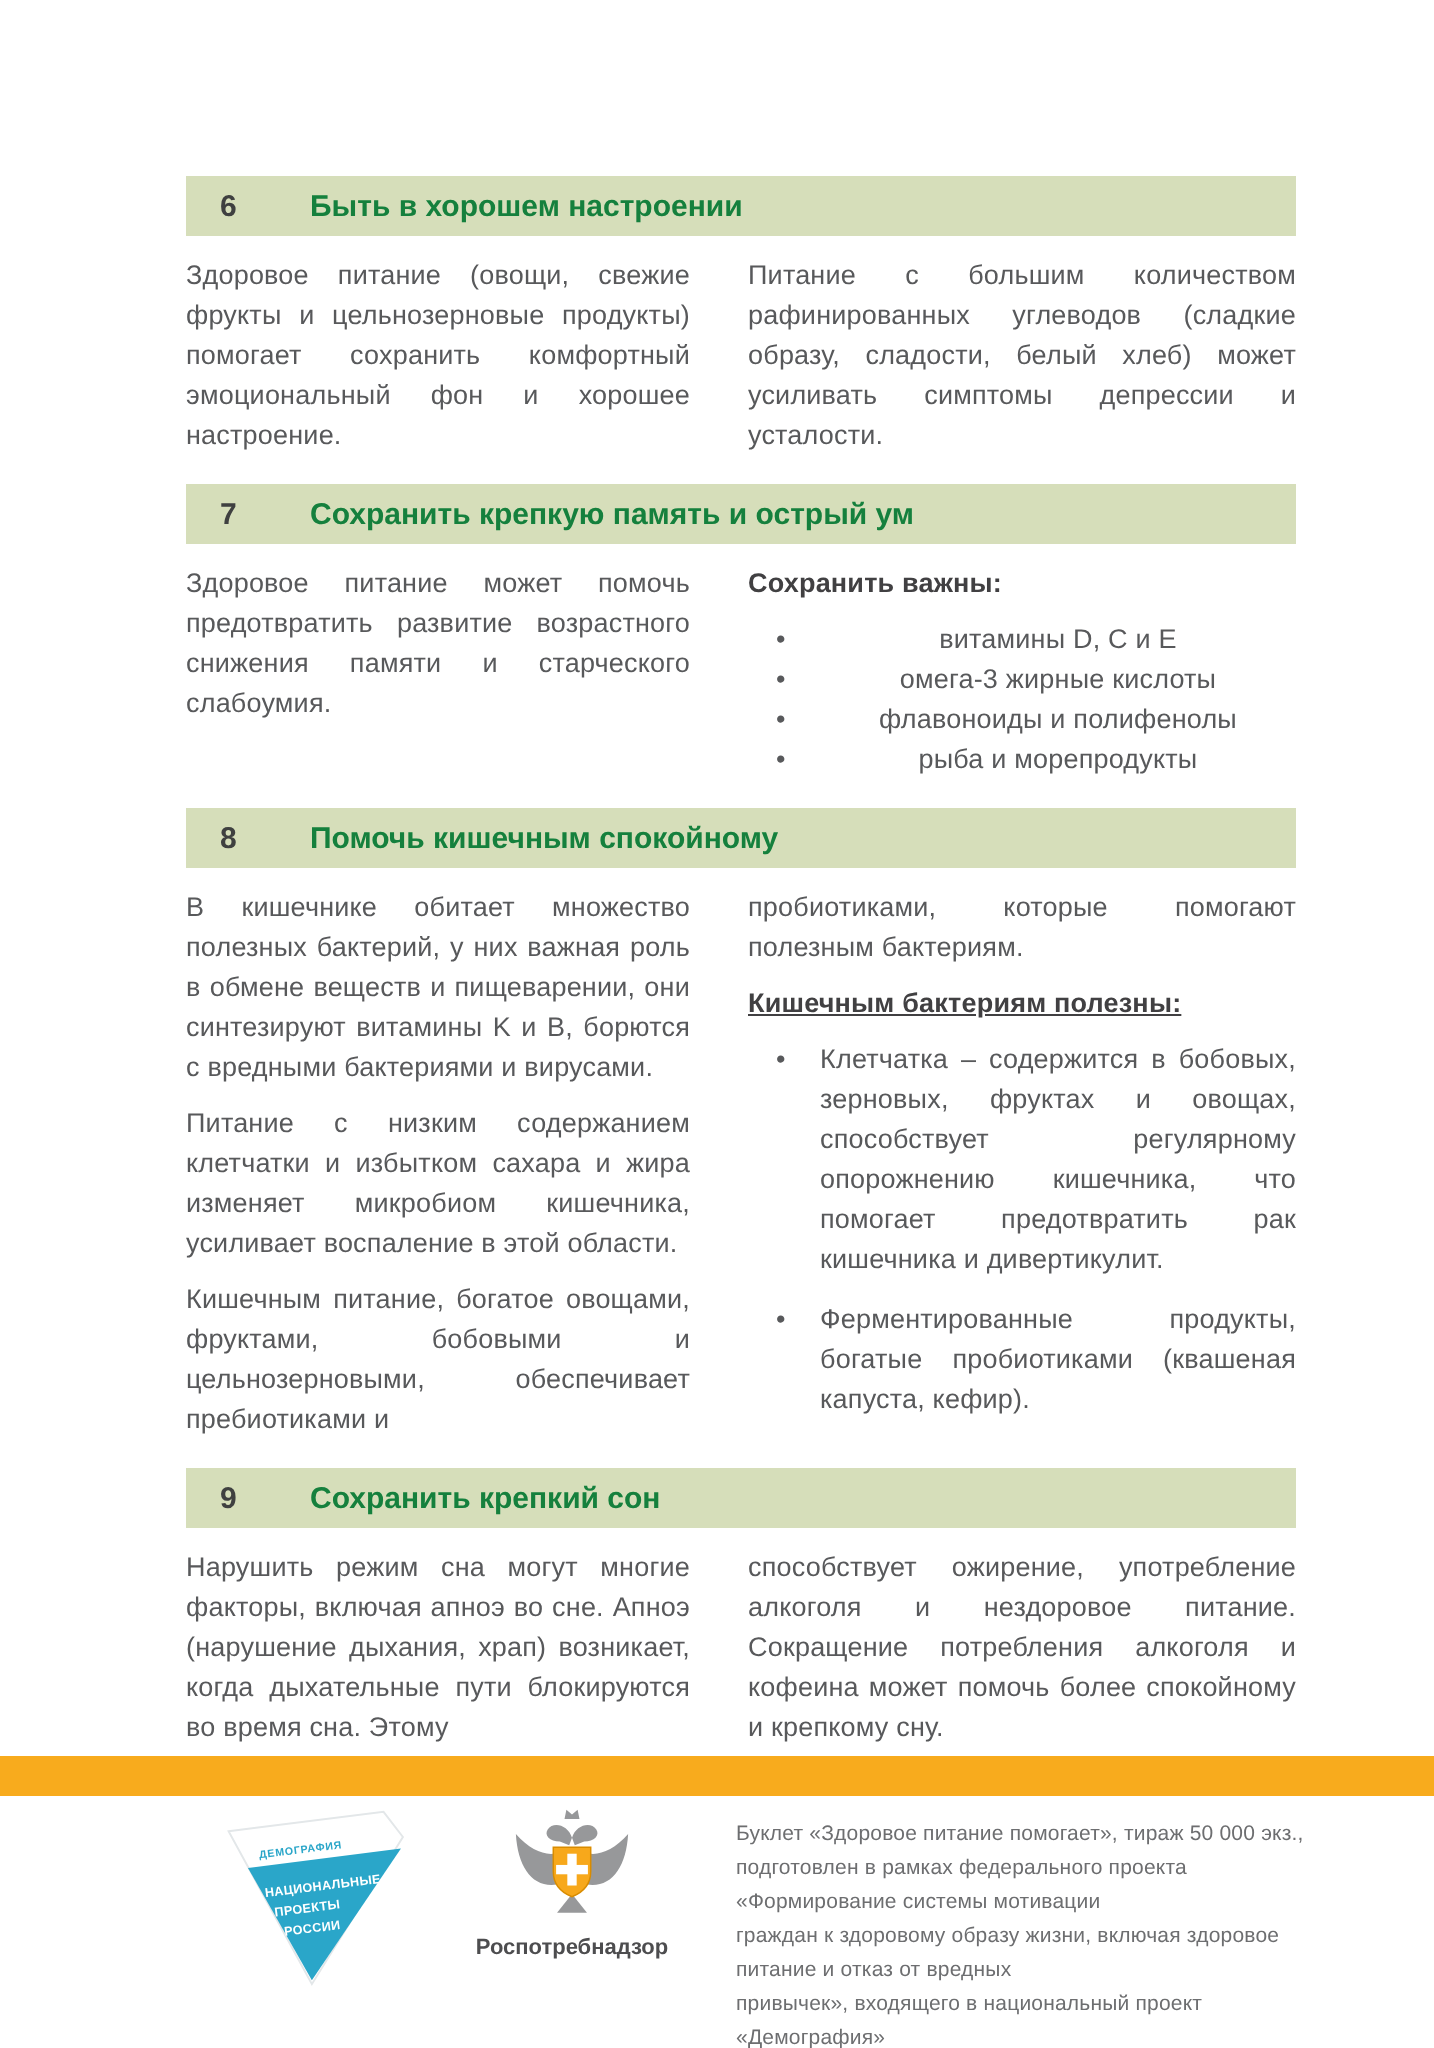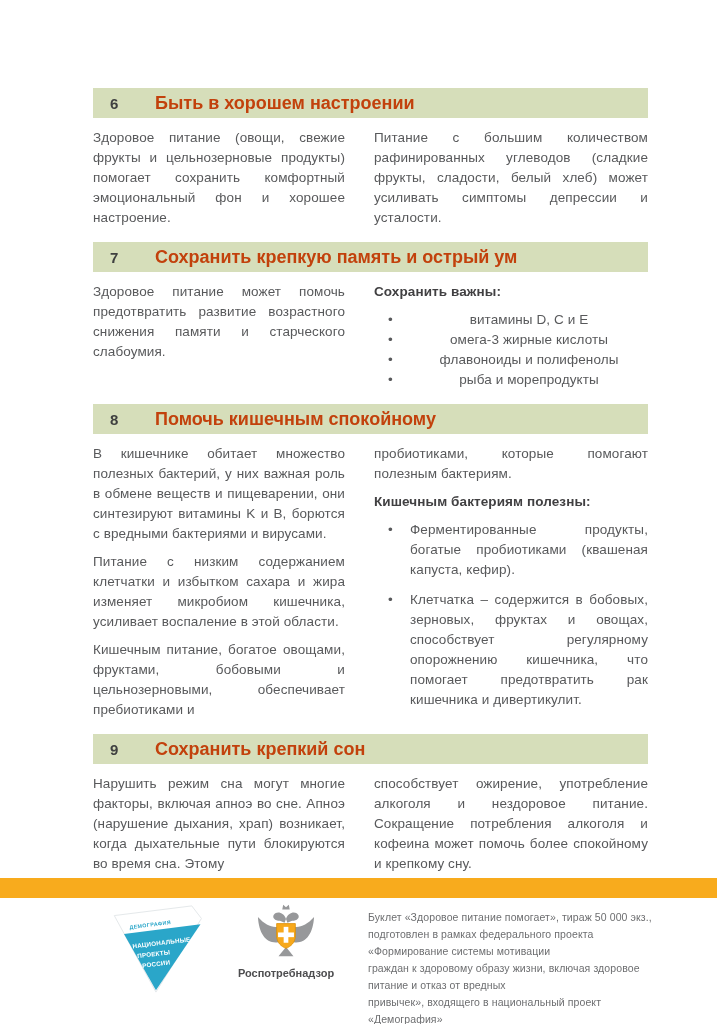--- a/index.html
+++ b/index.html
@@ -7,29 +7,29 @@
     width:717px;height:1024px;position:relative;overflow:hidden;background:#ffffff;
     font-family:"Liberation Sans",sans-serif;color:#58595b;
   }
   .content{padding:88px 0 0 93px;width:555px;}
   section{margin-bottom:14px;}
   .bar{
     background:#d6deba;height:30px;display:flex;align-items:center;
     padding-left:17px;box-sizing:border-box;
   }
   .bar .num{font-weight:bold;font-size:15px;color:#3f4040;width:26px;}
-  .bar .title{font-weight:bold;font-size:18px;color:#c2410c;margin:0 0 0 19px;}
+  .bar .title{font-weight:bold;font-size:15px;color:#15803d;margin:0 0 0 19px;}
   .cols{display:grid;grid-template-columns:252px 1fr;column-gap:29px;margin-top:10px;}
   .col p{
     margin:0 0 8px 0;font-size:13.5px;line-height:20px;text-align:justify;
     hyphens:auto;-webkit-hyphens:auto;letter-spacing:.1px;
   }
   .col p:last-child{margin-bottom:0;}
   .subhead{font-weight:bold;color:#414042;font-size:13.5px;line-height:20px;margin:0 0 3px 0;}
-  .col p + .subhead{margin-top:8px;}
+  .col p + .subhead{margin-top:8px;text-decoration:underline;}
   ul.bullets{list-style:none;margin:0;padding:0;}
   ul.bullets li{
     position:relative;padding-left:36px;font-size:13.5px;line-height:20px;
     text-align:center;letter-spacing:.1px;
   }
   ul.bullets li::before{content:"\2022";position:absolute;left:14px;color:#58595b;}
   ul.bullets.spaced li{text-align:justify;hyphens:auto;-webkit-hyphens:auto;}
   ul.bullets.spaced li + li{margin-top:10px;}
   .orange-bar{position:absolute;left:0;top:878px;width:717px;height:20px;background:#f8ab1d;}
   .footer-row{position:absolute;left:100px;top:903px;width:560px;display:flex;align-items:flex-start;}
@@ -48,21 +48,21 @@
     <section>
       <header class="bar">
         <span class="num">6</span>
         <h2 class="title">Быть в хорошем настроении</h2>
       </header>
       <div class="cols">
         <div class="col">
           <p>Здоровое питание (овощи, свежие фрукты и цельнозерновые продукты) помогает сохранить комфортный эмоциональный фон и хорошее настроение.</p>
         </div>
         <div class="col">
-          <p>Питание с большим количеством рафинированных углеводов (сладкие фрукты, сладости, белый хлеб) может усиливать симптомы депрессии и усталости.</p>
+          <p>Питание с большим количеством рафинированных углеводов (сладкие образу, сладости, белый хлеб) может усиливать симптомы депрессии и усталости.</p>
         </div>
       </div>
     </section>
 
     <section>
       <header class="bar">
         <span class="num">7</span>
         <h2 class="title">Сохранить крепкую память и острый ум</h2>
       </header>
       <div class="cols">
@@ -89,22 +89,22 @@
       <div class="cols">
         <div class="col">
           <p>В кишечнике обитает множество полезных бактерий, у них важная роль в обмене веществ и пищеварении, они синтезируют витамины K и B, борются с вредными бактериями и вирусами.</p>
           <p>Питание с низким содержанием клетчатки и избытком сахара и жира изменяет микробиом кишечника, усиливает воспаление в этой области.</p>
           <p>Кишечным питание, богатое овощами, фруктами, бобовыми и цельнозерновыми, обеспечивает пребиотиками и</p>
         </div>
         <div class="col">
           <p>пробиотиками, которые помогают полезным бактериям.</p>
           <p class="subhead">Кишечным бактериям полезны:</p>
           <ul class="bullets spaced">
+            <li>Клетчатка – содержится в бобовых, зерновых, фруктах и овощах, способствует регулярному опорожнению кишечника, что помогает предотвратить рак кишечника и дивертикулит.</li>
             <li>Ферментированные продукты, богатые пробиотиками (квашеная капуста, кефир).</li>
-            <li>Клетчатка – содержится в бобовых, зерновых, фруктах и овощах, способствует регулярному опорожнению кишечника, что помогает предотвратить рак кишечника и дивертикулит.</li>
           </ul>
         </div>
       </div>
     </section>
 
     <section>
       <header class="bar">
         <span class="num">9</span>
         <h2 class="title">Сохранить крепкий сон</h2>
       </header>

